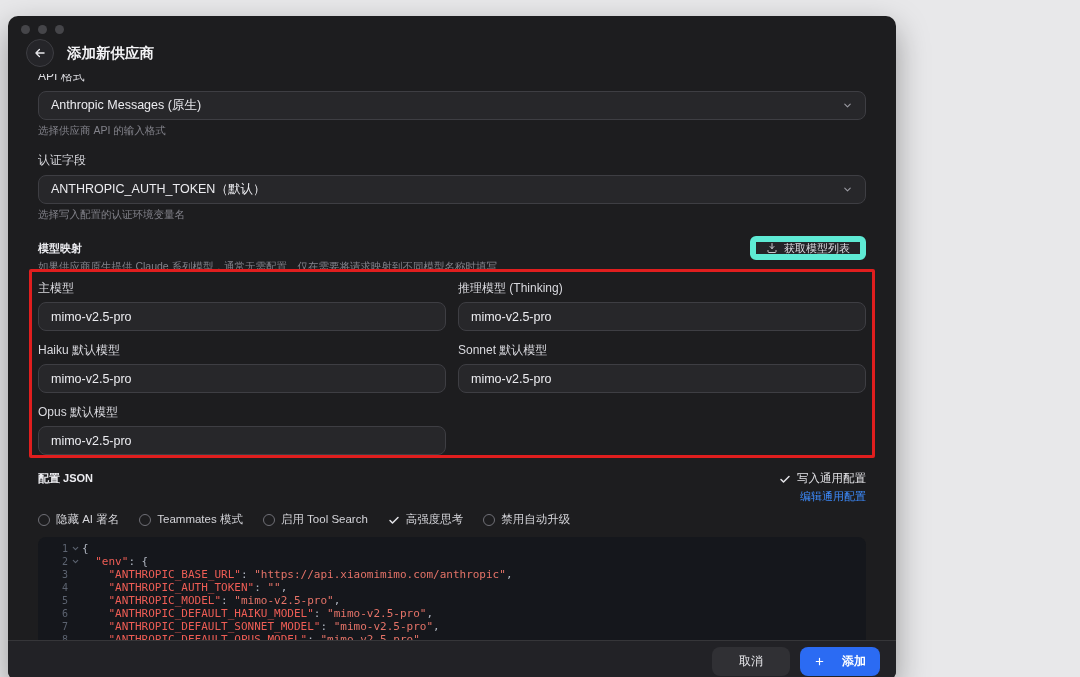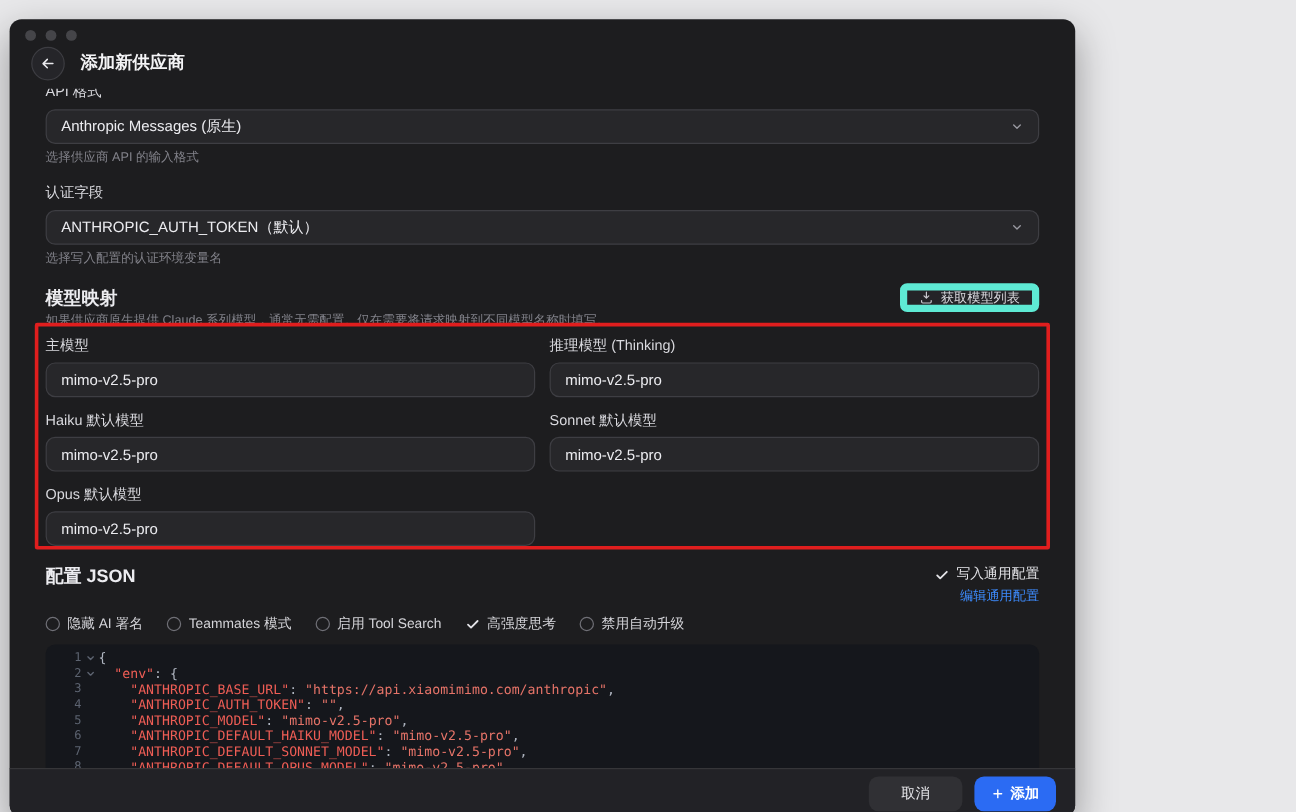--- a/index.html
+++ b/index.html
@@ -33,21 +33,21 @@
   .select, .tinput {
     height:29px; background:#27272a; border:1px solid #3e3e43; border-radius:8px;
     display:flex; align-items:center; padding:0 12px; font-size:12.5px; color:#ececf0;
     cursor:pointer;
   }
   .select { justify-content:space-between; }
   .helper { font-size:10.5px; color:#82828a; margin-top:4px; }
   .mt14 { margin-top:14px; }
 
   .section-head { margin-top:14px; display:flex; align-items:center; justify-content:space-between; height:24px; }
-  .section-title { font-size:15px; font-weight:700; color:#ececf0; }
+  .section-title { font-size:11px; font-weight:700; color:#ececf0; }
   .fetch-btn {
     display:flex; align-items:center; gap:6px; height:24px; padding:0 10px;
     background:#242428; border:6px solid #5eead4; border-radius:6px;
     font-size:11px; color:#d9d9de; cursor:pointer; font-family:inherit;
   }
   .helper-tight { margin-top:0; }
 
   .model-wrap { position:relative; margin-top:6px; }
   .redbox {
     position:absolute; left:-9px; right:-9px; top:-11px; bottom:-3px;
@@ -83,21 +83,21 @@
     height:41px; flex:0 0 auto; background:#222226; border-top:1px solid #363639;
     display:flex; align-items:center; justify-content:flex-end; gap:10px; padding:0 16px;
   }
   .btn-cancel {
     height:29px; padding:0 27px; background:#303034; border:none; border-radius:8px;
     font-size:12px; color:#e8e8ec; cursor:pointer; font-family:inherit;
   }
   .btn-add {
     height:29px; padding:0 14px; background:#2b6bf3; border:none; border-radius:8px;
     font-size:12px; font-weight:700; color:#ffffff; cursor:pointer; font-family:inherit;
-    display:flex; align-items:center; gap:5px;
+    display:flex; align-items:center; gap:17px;
   }
 </style>
 </head>
 <body>
 
 <div class="window">
 
   <div class="titlebar">
     <div class="traffic">
       <span class="dot"></span>

